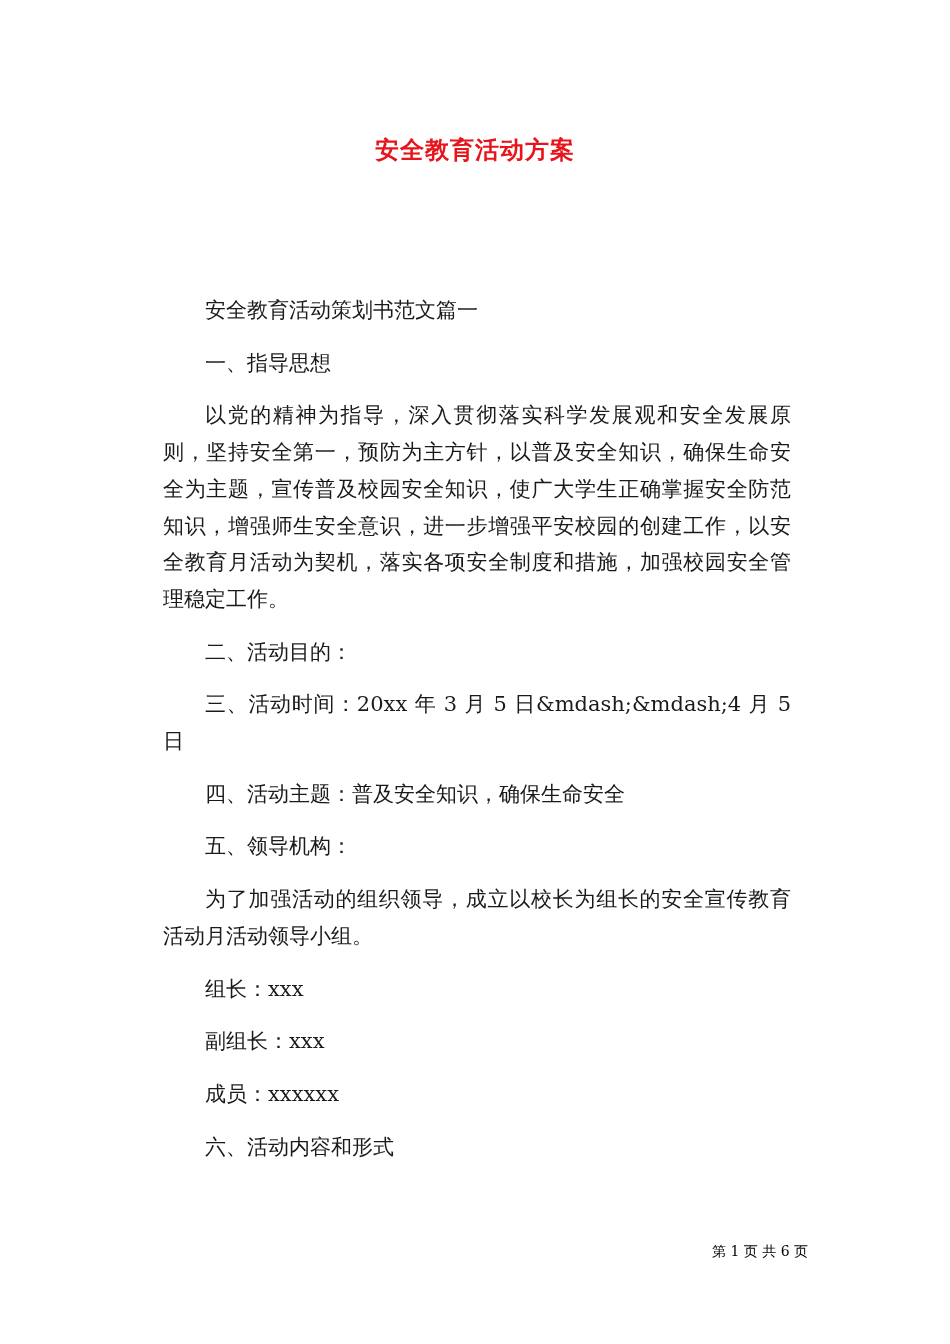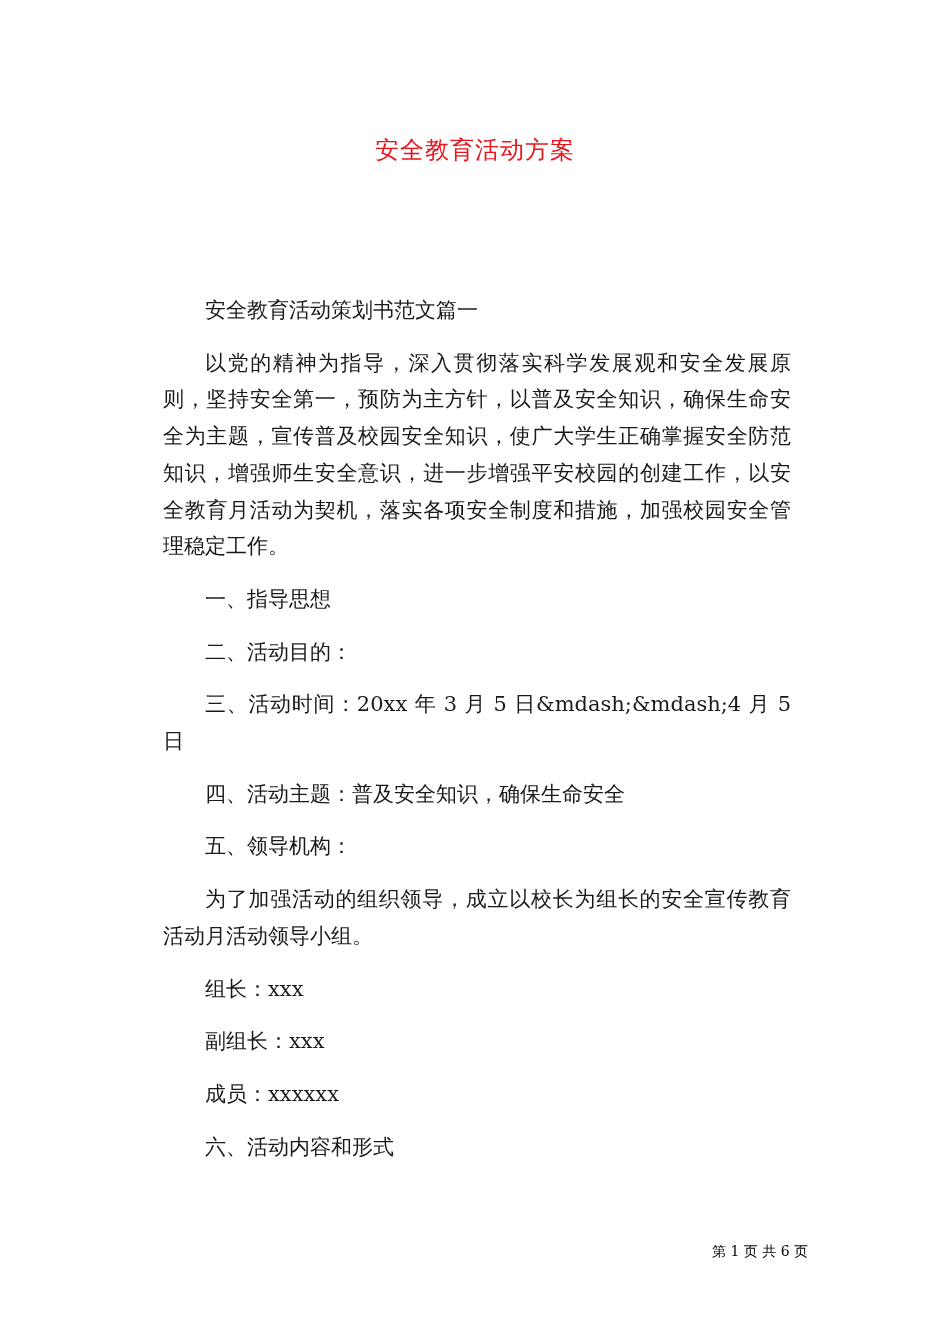--- a/index.html
+++ b/index.html
@@ -1,36 +1,36 @@
 <!DOCTYPE html>
 <html><head>
 <meta charset="utf-8">
 <style>
   html, body { margin: 0; padding: 0; background: #ffffff; }
   body { width: 950px; height: 1344px; position: relative; overflow: hidden;
          font-family: "DejaVu Serif", "Liberation Serif", serif; color: #1a1a1a; }
   .page { position: absolute; left: 0; top: 0; width: 950px; height: 1344px; background: #fff; }
   .title { position: absolute; left: 0; width: 950px; top: 134px; text-align: center;
-           font-size: 24px; font-weight: normal; color: #e8141c; letter-spacing: 1px; line-height: 32px; }
+           font-size: 24px; font-weight: bold; color: #e8141c; letter-spacing: 1px; line-height: 32px; }
   .body { position: absolute; left: 147px; top: 276px; width: 660px; }
   .p { font-size: 21px; line-height: 36.7px; margin: 16px; text-align: justify; word-break: break-all; }
   .indent { text-indent: 42px; }
   .footer { position: absolute; top: 1243px; left: 700px; width: 120px; text-align: center;
             font-size: 14px; color: #000000; font-family: "DejaVu Serif", serif; }
 </style>
 </head>
 <body>
 
 <div class="page">
   <div class="title">安全教育活动方案</div>
 
   <div class="body">
     <p class="p indent">安全教育活动策划书范文篇一</p>
+    <p class="p indent">一、指导思想</p>
     <p class="p indent">以党的精神为指导，深入贯彻落实科学发展观和安全发展原则，坚持安全第一，预防为主方针，以普及安全知识，确保生命安全为主题，宣传普及校园安全知识，使广大学生正确掌握安全防范知识，增强师生安全意识，进一步增强平安校园的创建工作，以安全教育月活动为契机，落实各项安全制度和措施，加强校园安全管理稳定工作。</p>
-    <p class="p indent">一、指导思想</p>
     <p class="p indent">二、活动目的：</p>
     <p class="p indent">三、活动时间：20xx 年 3 月 5 日&amp;mdash;&amp;mdash;4 月 5 日</p>
     <p class="p indent">四、活动主题：普及安全知识，确保生命安全</p>
     <p class="p indent">五、领导机构：</p>
     <p class="p indent">为了加强活动的组织领导，成立以校长为组长的安全宣传教育活动月活动领导小组。</p>
     <p class="p indent">组长：xxx</p>
     <p class="p indent">副组长：xxx</p>
     <p class="p indent">成员：xxxxxx</p>
     <p class="p indent">六、活动内容和形式</p>
   </div>

